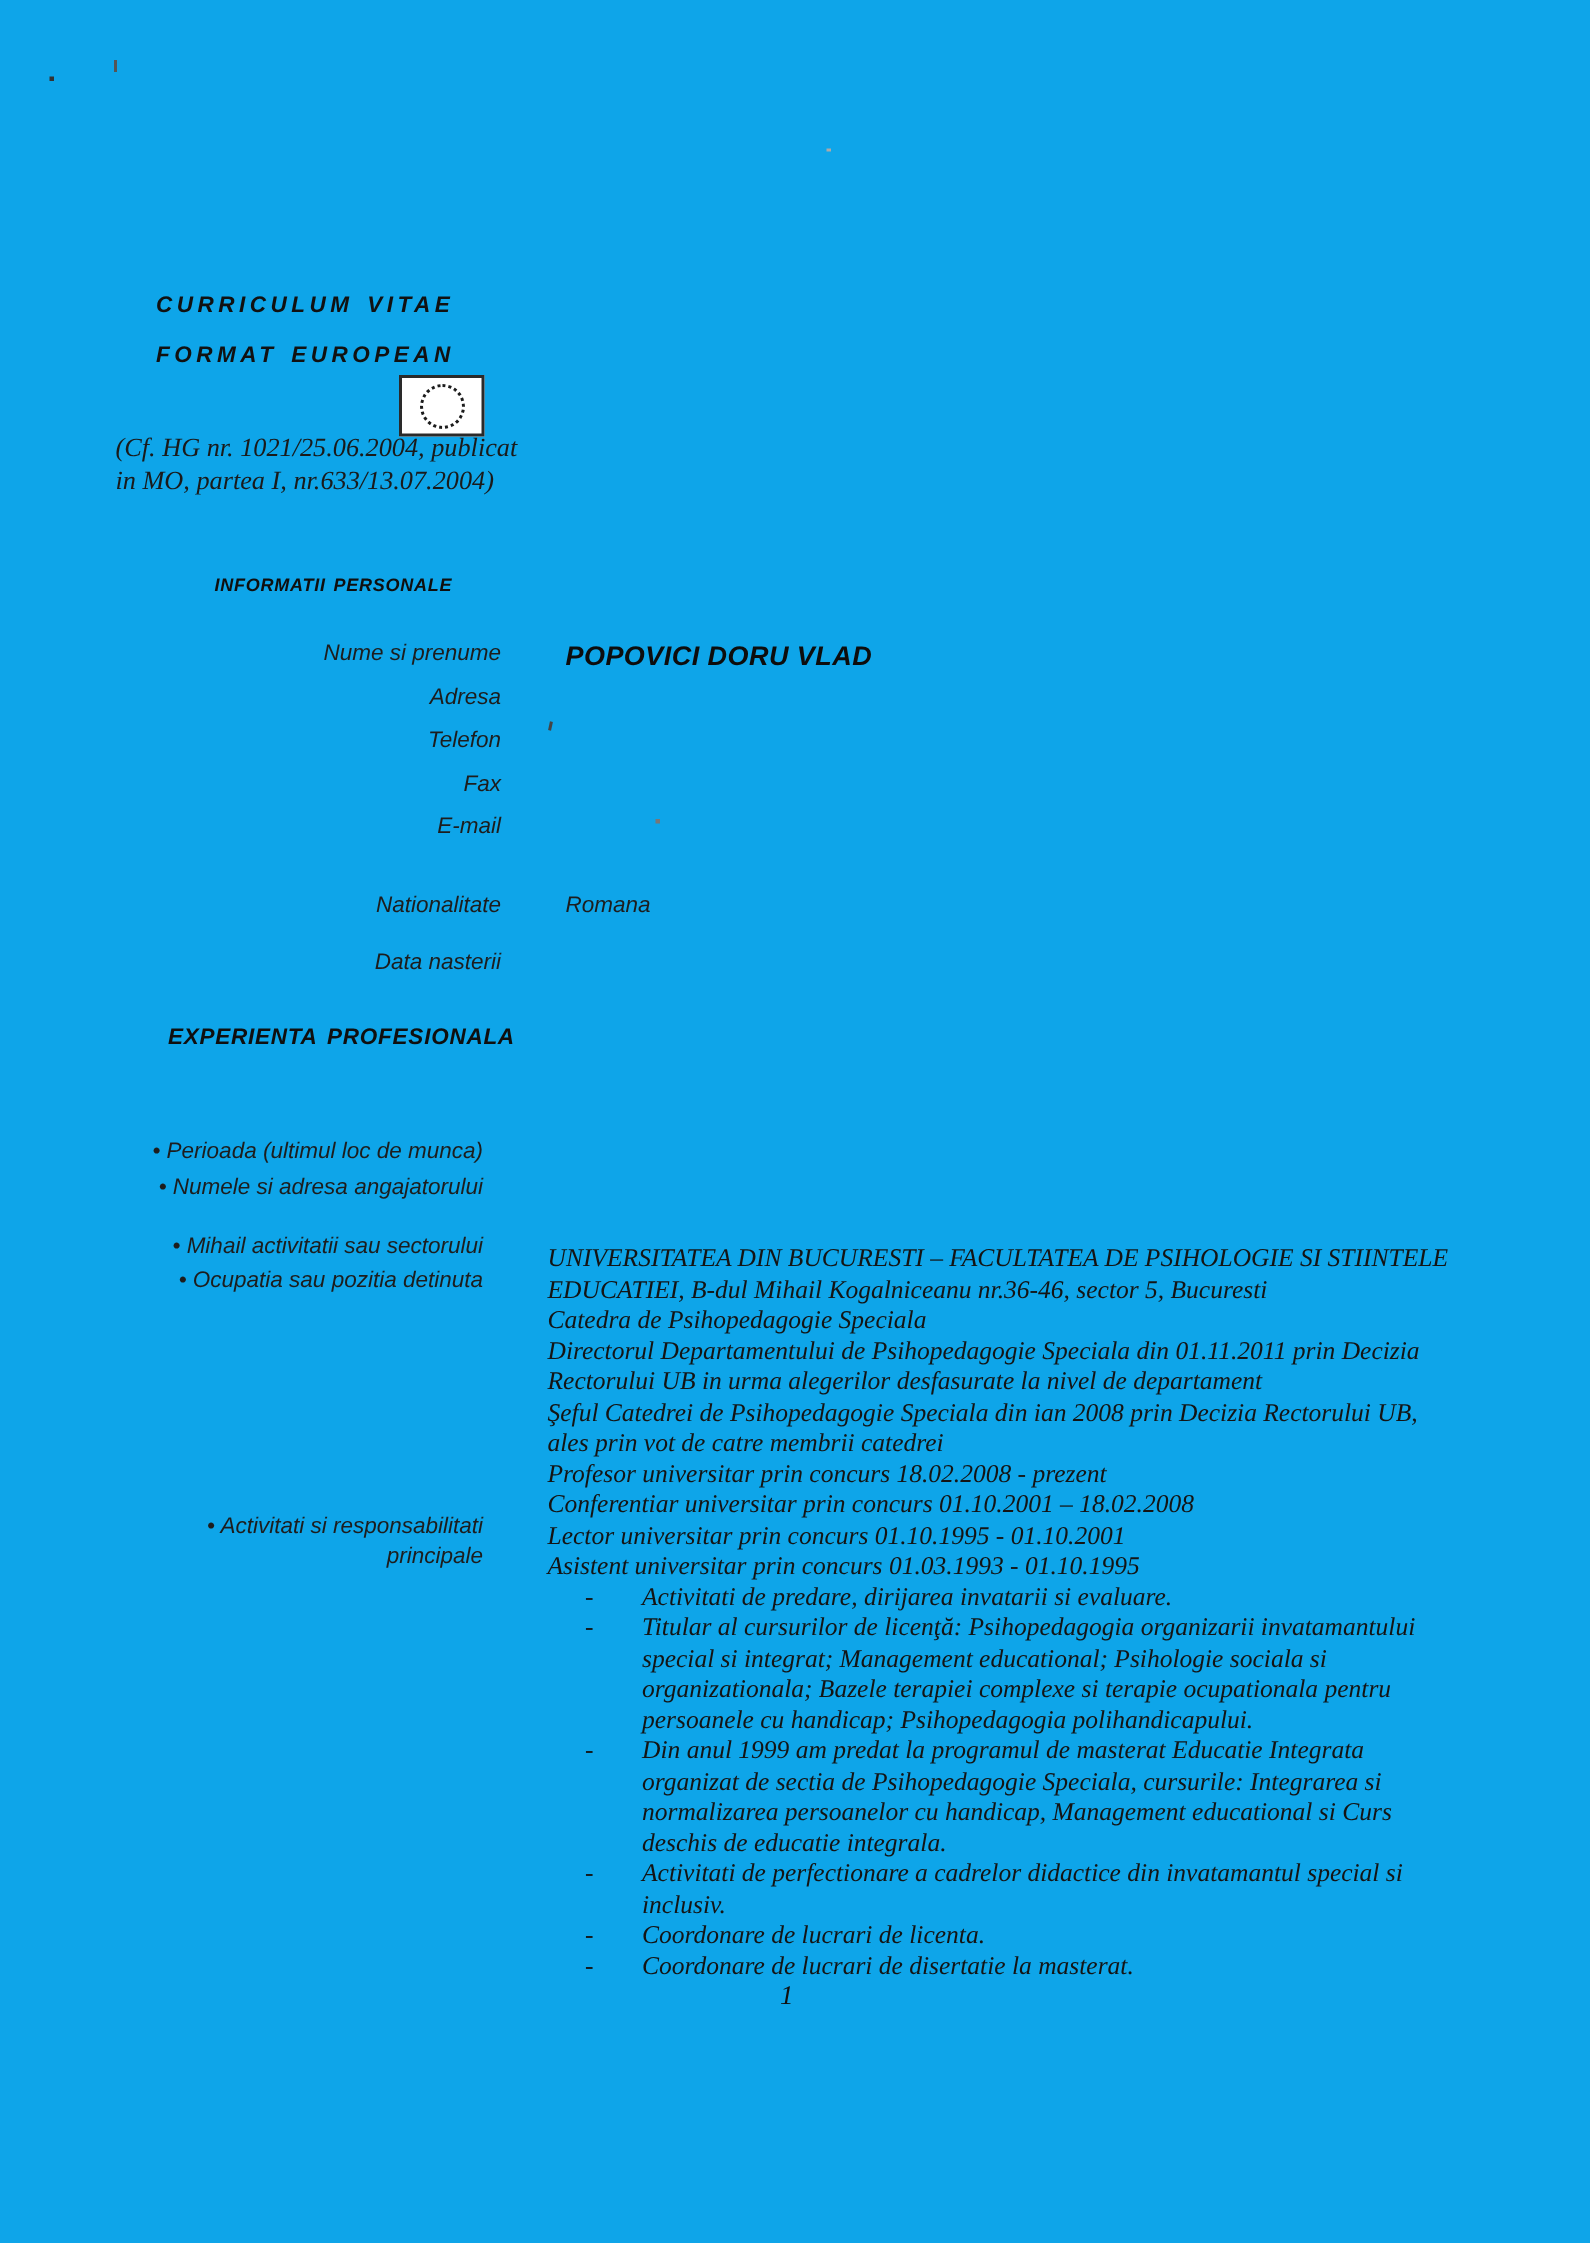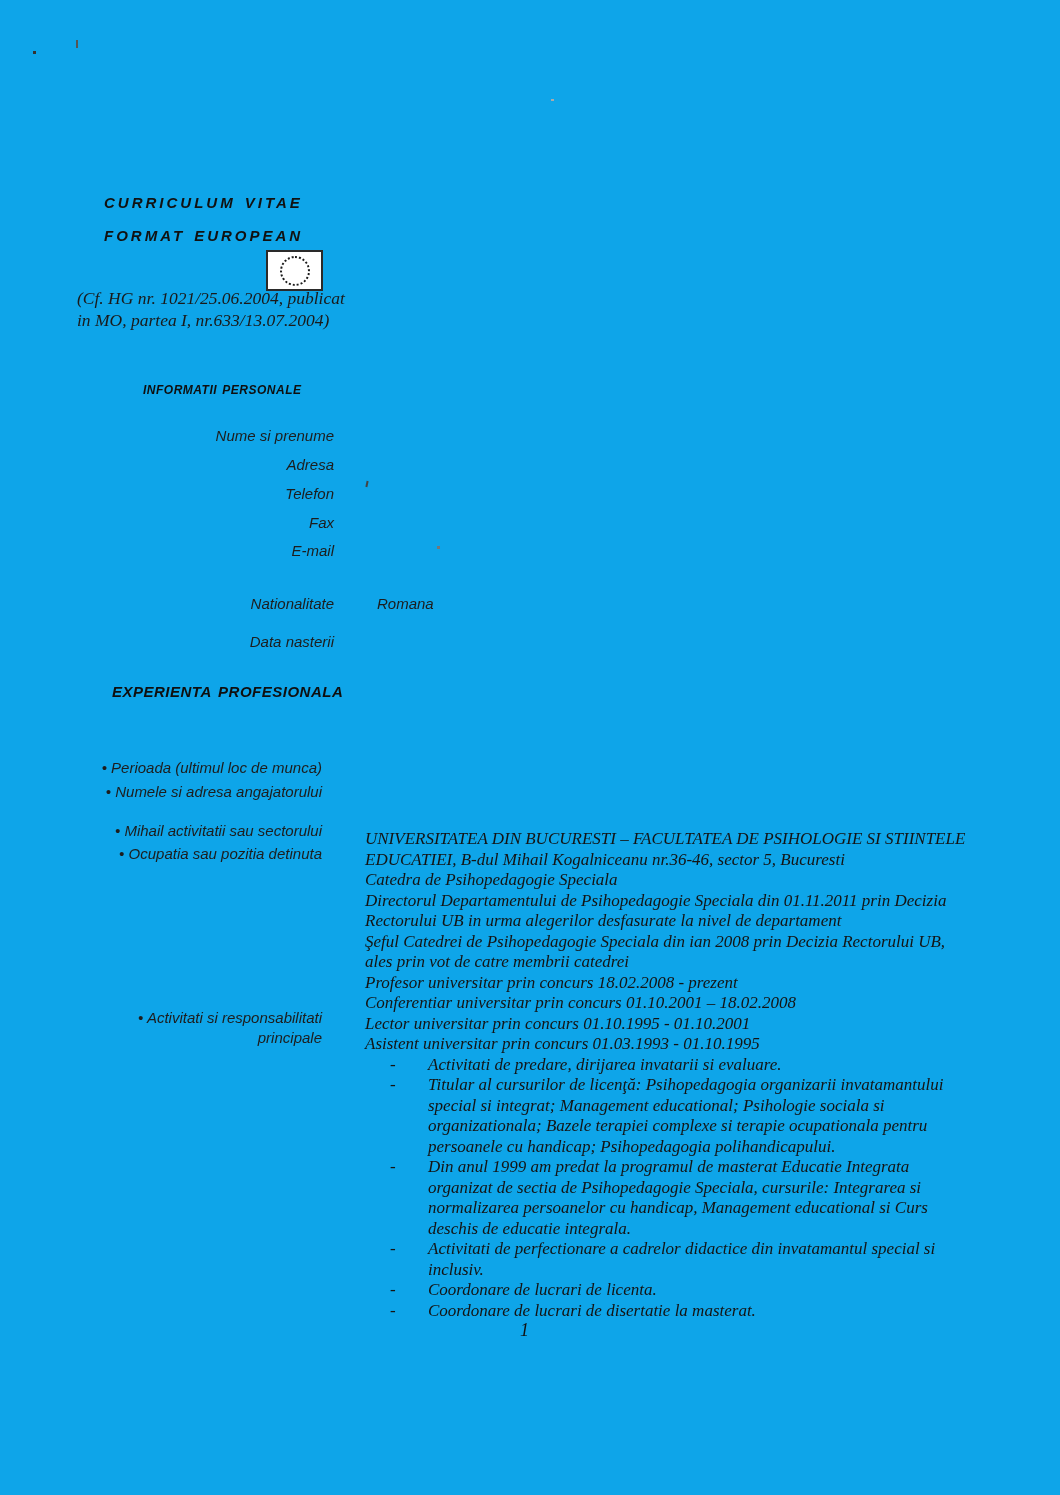--- a/index.html
+++ b/index.html
@@ -100,20 +100,21 @@
     <div class="stars"></div>
   </div>
 
   <div class="citation">(Cf. HG nr. 1021/25.06.2004, publicat
 in MO, partea I, nr.633/13.07.2004)</div>
 
   <div class="heading h-personal">Informatii personale</div>
 
   <div class="prow" style="top:427px">
     <div class="plbl">Nume si prenume</div>
+    <div class="pval name">POPOVICI DORU VLAD</div>
   </div>
   <div class="prow" style="top:456px">
     <div class="plbl">Adresa</div>
     <div class="pval"></div>
   </div>
   <div class="prow" style="top:485px">
     <div class="plbl">Telefon</div>
     <div class="pval"></div>
   </div>
   <div class="prow" style="top:542px">

